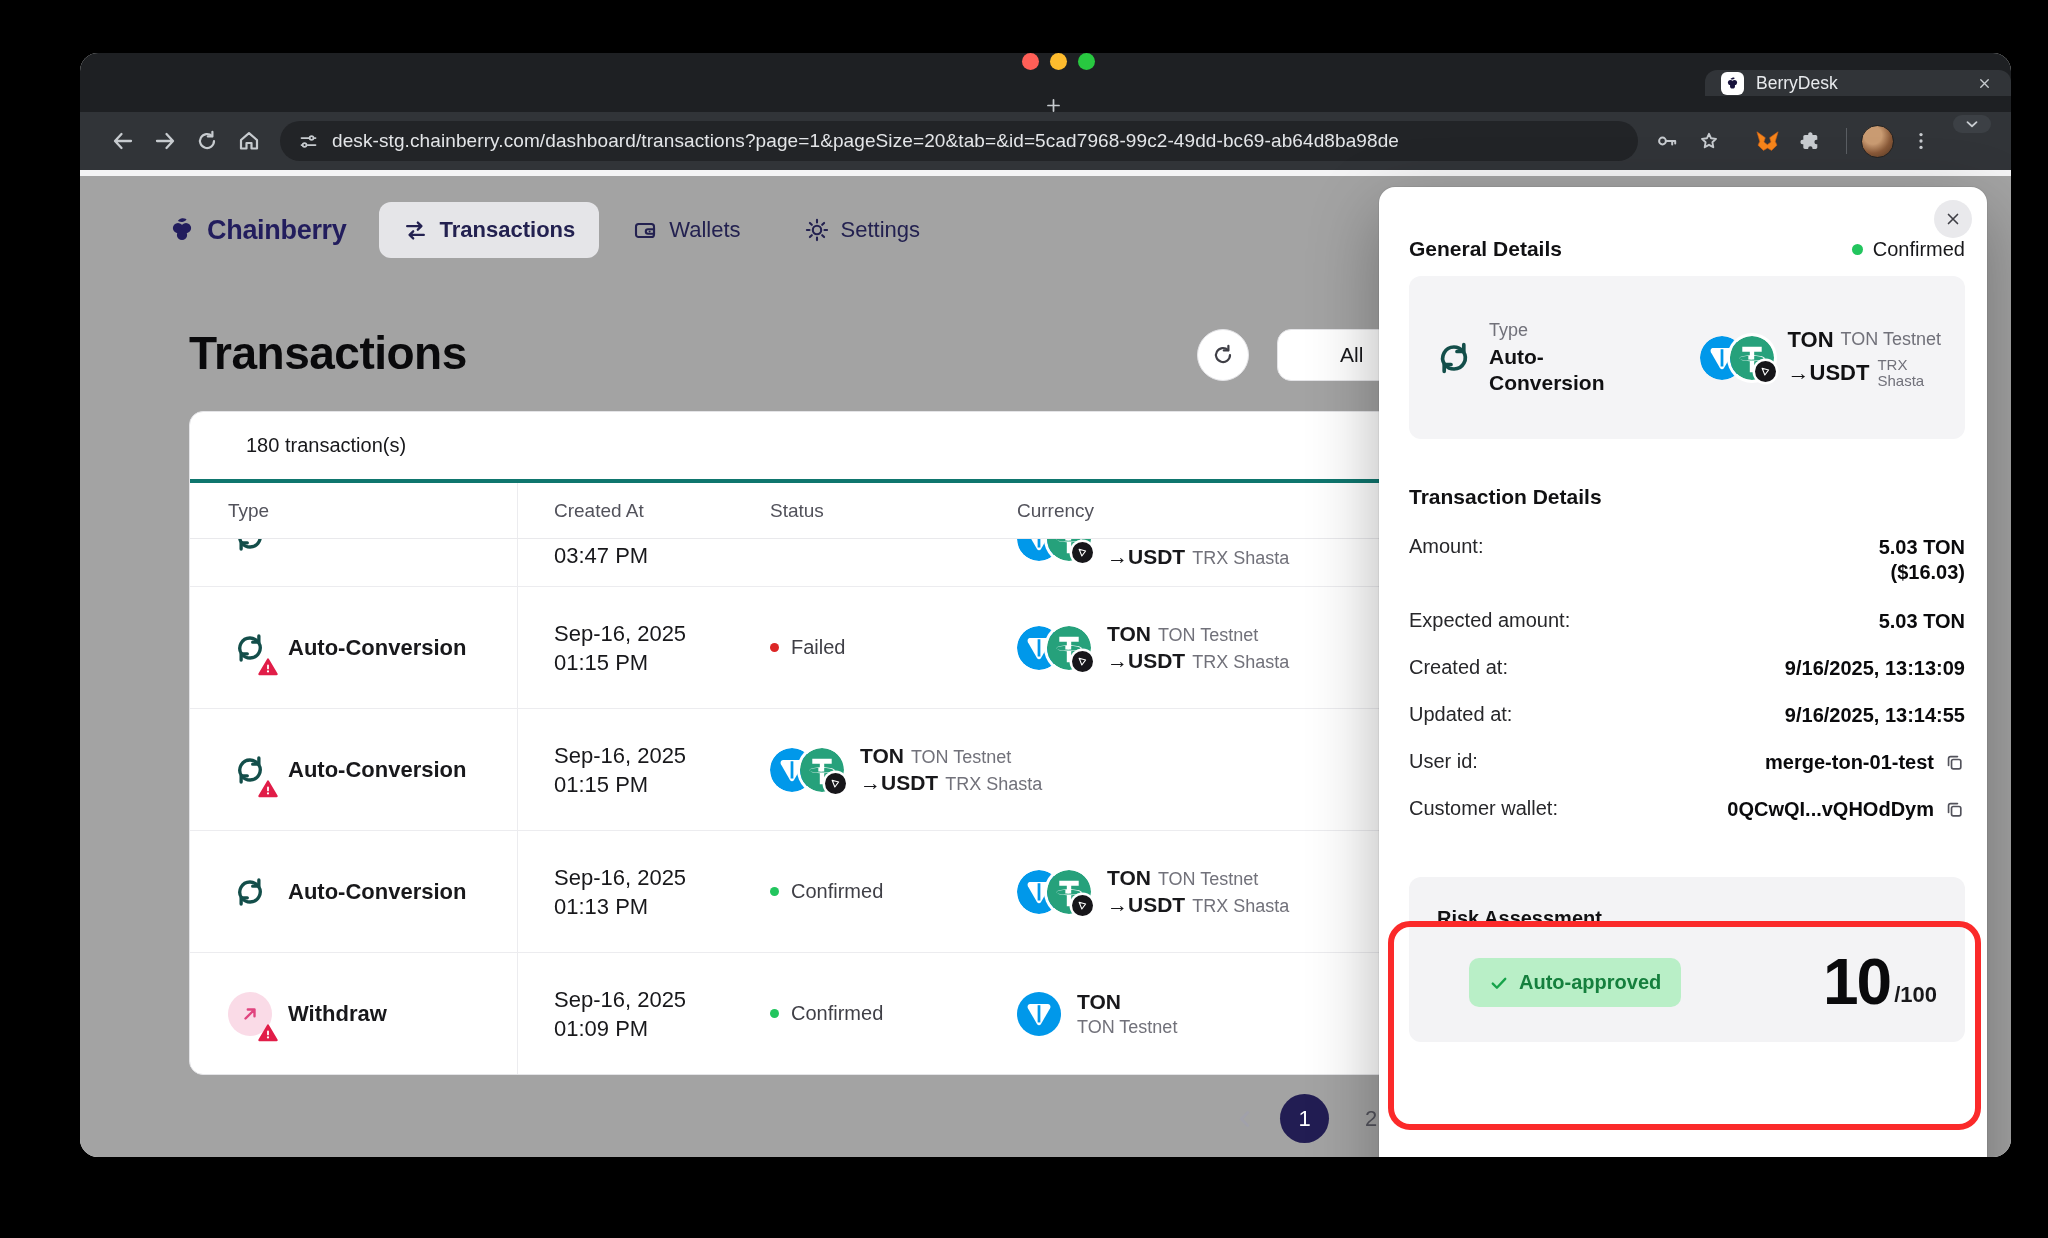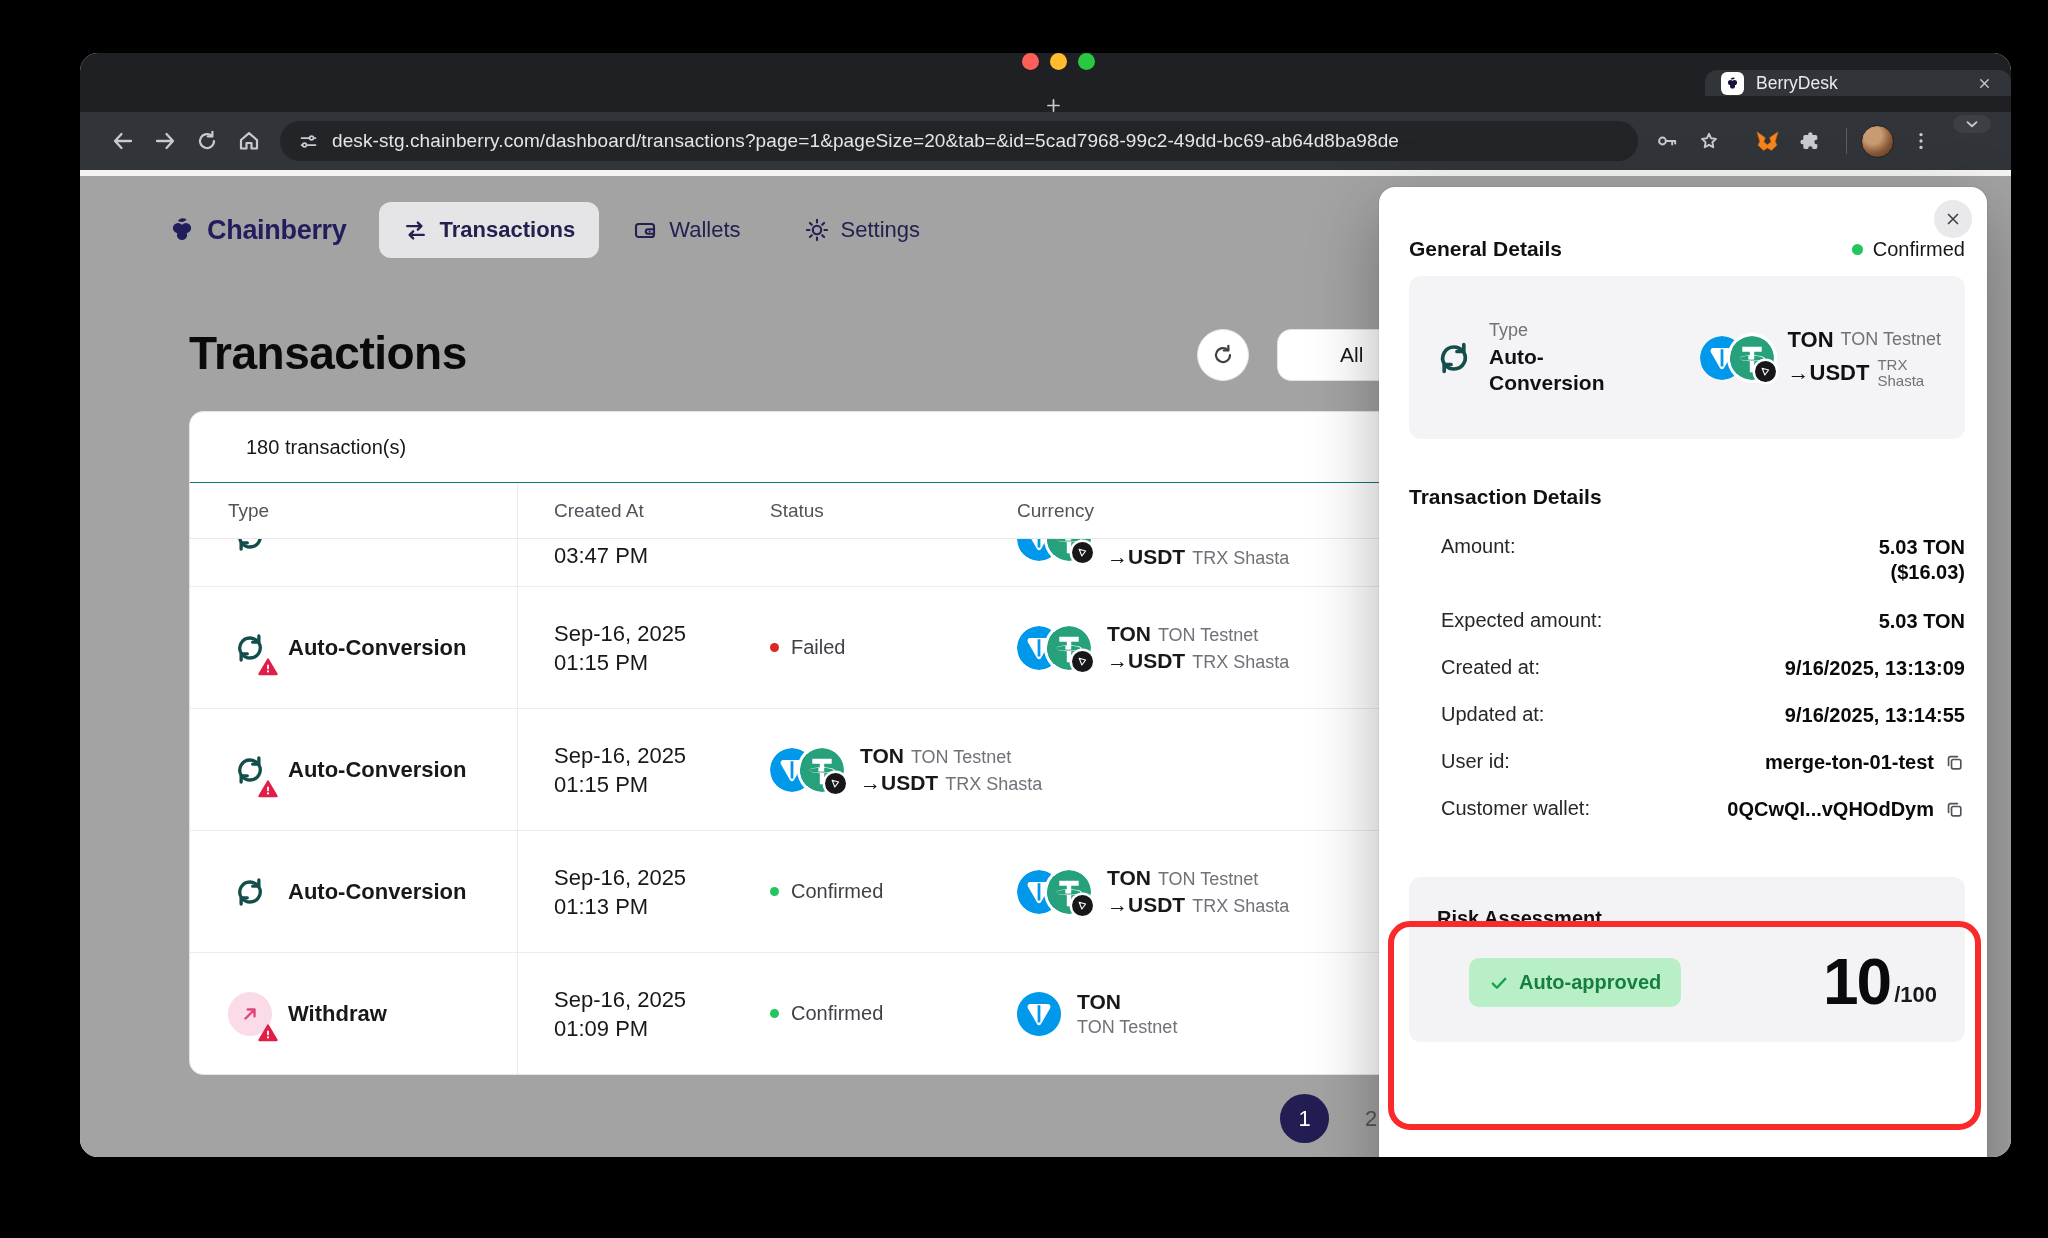--- a/index.html
+++ b/index.html
@@ -35,21 +35,21 @@
   .brand-name { font-size:27px; font-weight:800; color:#221d5d; letter-spacing:-.3px; }
   .navitem { display:flex; align-items:center; gap:12px; font-size:22px; font-weight:500; color:#232150; padding:15px 24px; border-radius:12px; cursor:pointer; }
   .navitem.active { background:#e5e5e8; font-weight:600; }
   .navitem + .navitem { margin-left:10px; }
 
   .page-title { position:absolute; top:150px; left:109px; font-size:46px; font-weight:700; color:#0a0a0c; letter-spacing:-.5px; }
   .refresh-btn { position:absolute; top:153px; left:1117px; width:52px; height:52px; border-radius:50%; background:#fff; border:1px solid #e4e4e7; display:flex; align-items:center; justify-content:center; color:#3f3f46; cursor:pointer; }
   .all-pill { position:absolute; top:153px; left:1197px; width:134px; height:52px; background:#fff; border:1px solid #e4e4e7; border-radius:14px; display:flex; align-items:center; padding-left:62px; font-size:21px; color:#18181b; cursor:pointer; }
 
   .table-card { position:absolute; top:235px; left:109px; width:1700px; background:#fff; border:1px solid #e4e4e7; border-radius:14px; overflow:hidden; }
-  .card-head { height:71px; border-bottom:1px solid #0f766e; display:flex; align-items:center; padding-left:56px; font-size:20px; color:#18181b; }
+  .card-head { height:71px; border-bottom:4px solid #0f766e; display:flex; align-items:center; padding-left:56px; font-size:20px; color:#18181b; }
   .thead, .trow { display:grid; grid-template-columns:328px 216px 247px 1fr; }
   .thead { height:56px; color:#52525b; font-size:19px; border-bottom:1px solid #e9e9ec; }
   .cell { display:flex; align-items:center; height:100%; }
   .c1 { padding-left:38px; border-right:1px solid #ececef; }
   .c2,.c3,.c4 { padding-left:36px; }
   .trow { height:122px; cursor:pointer; }
   .trow + .trow { border-top:1px solid #ececef; }
   .trow.partial { height:47px; overflow:hidden; cursor:default; }
   .trow.partial .cell { align-items:flex-start; }
 
@@ -97,21 +97,21 @@
   .sum-type-label { font-size:18px; color:#71717a; margin-bottom:3px; }
   .sum-type-value { width:122px; font-size:21px; font-weight:700; color:#111113; line-height:26px; }
   .sum-right { display:flex; align-items:center; gap:14px; }
   .sum-lines { display:flex; flex-direction:column; gap:4px; }
   .sum-line { display:flex; align-items:center; white-space:nowrap; }
   .sum-line b { font-size:22px; font-weight:700; color:#111113; }
   .stack { display:flex; flex-direction:column; margin-left:8px; font-size:15px; line-height:16px; color:#71717a; }
 
   .d-section { margin-top:46px; font-size:21px; font-weight:700; color:#111113; }
   .d-fields { margin-top:26px; }
-  .frow { display:flex; justify-content:space-between; align-items:flex-start; margin-bottom:22px;margin-left:32px; }
+  .frow { display:flex; justify-content:space-between; align-items:flex-start; margin-bottom:22px; }
   .frow.tight { margin-bottom:24px; }
   .flabel { font-size:20px; color:#27272a; }
   .fvalue { font-size:20px; font-weight:700; color:#0a0a0c; text-align:right; line-height:25px; }
   .fvalue-copy { display:flex; align-items:center; gap:10px; }
   .copy-btn { display:flex; color:#52525b; cursor:pointer; }
 
   .risk-card { margin-top:55px; background:#f3f3f5; border-radius:12px; padding:30px 28px; }
   .risk-title { font-size:20px; font-weight:700; color:#111113; margin-bottom:24px; }
   .risk-row { display:flex; justify-content:space-between; align-items:center;padding-left:32px; }
   .risk-badge { display:inline-flex; align-items:center; gap:10px; background:#b9efc7; color:#157f3d; border-radius:10px; padding:13px 20px; font-size:20px; font-weight:600; }

